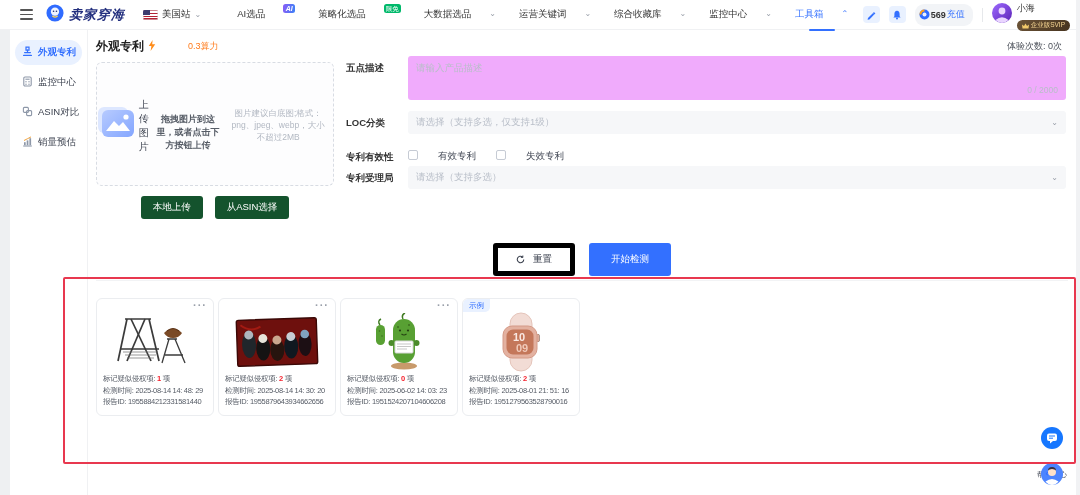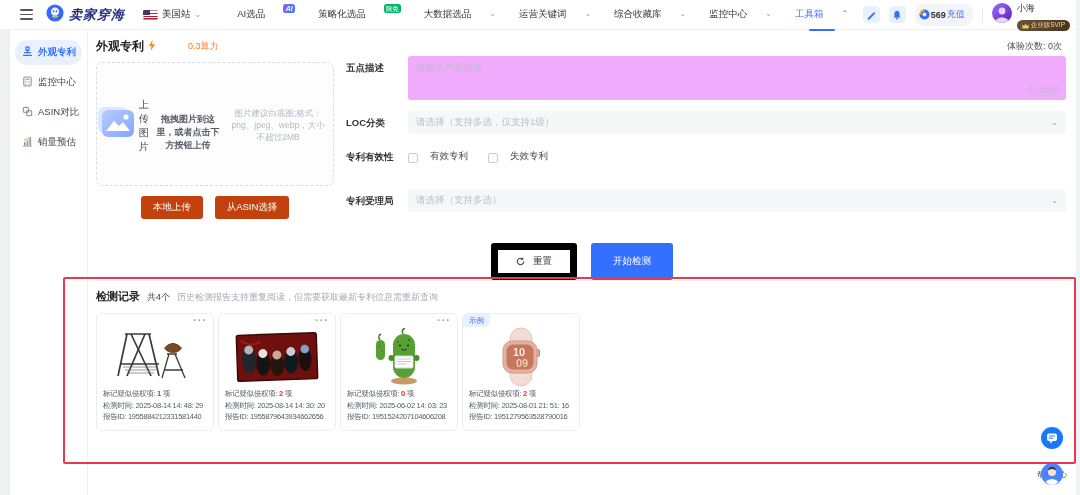--- a/index.html
+++ b/index.html
@@ -59,44 +59,44 @@
 
   .upload-col { position:absolute; left:8px; top:26px; width:238px; }
   .flabel-row { font-size:9.5px; font-weight:600; color:#333; }
   .req { color:#f5222d; margin-left:2px; }
   .dropzone { margin-top:6px; height:124px; border:1px dashed #d8dce3; border-radius:6px; background:#fdfdfe;
               display:flex; flex-direction:row; align-items:center; justify-content:center; text-align:center; cursor:pointer; }
   .upl-text { font-size:10px; color:#3d4350; margin-top:4px; }
   .drag-hint { font-size:9px; font-weight:600; color:#565c66; margin-top:16px;text-align:center; }
   .fmt-hint { font-size:8.5px; color:#b2b8c2; margin-top:4px; padding:0 6px; }
   .upl-btns { margin-top:10px; display:flex; justify-content:center; gap:12px; }
-  .btn-blue { background:#c2410c; color:#fff; border:none; font-size:9.5px; padding:5px 12px; border-radius:3px;
+  .btn-blue { background:#14532d; color:#fff; border:none; font-size:9.5px; padding:5px 12px; border-radius:3px;
               cursor:pointer; font-family:inherit; }
 
   .form-col { position:absolute; left:258px; top:26px; right:10px; }
   .frow { display:flex; margin-bottom:11px; }
   .flabel { width:62px; flex:none; font-size:9.5px; font-weight:600; color:#333; padding-top:6px; }
   .fctrl { flex:1; position:relative; }
   .tinput { width:100%; height:23px; background:#f6f7f9; border:none; border-radius:3px; padding:0 46px 0 8px;
             font-size:9.5px; color:#333; font-family:inherit; outline:none; }
   .tarea { width:100%; height:44px; background:#f0abfc; border:none; border-radius:3px; padding:6px 8px;
            font-size:9.5px; color:#333; font-family:inherit; outline:none; resize:none; display:block; }
   .tinput::placeholder, .tarea::placeholder { color:#b8bec8; }
   .counter { position:absolute; right:8px; font-size:8.5px; color:#b8bec8; }
   .counter.inline { top:7px; }
   .counter.bottom { bottom:5px; }
   .select { height:23px; background:#f6f7f9; border-radius:3px; display:flex; align-items:center;
             padding:0 22px 0 8px; font-size:9.5px; color:#b8bec8; cursor:pointer; position:relative; }
   .select .car { position:absolute; right:8px; top:8px; }
   .cbgroup { display:flex; align-items:center; gap:20px; padding-top:5px; }
-  .cbitem { display:flex; align-items:flex-end; gap:12px; font-size:9.5px; color:#3d4350; cursor:pointer; }
+  .cbitem { display:flex; align-items:flex-start; gap:20px; font-size:9.5px; color:#3d4350; cursor:pointer; }
   .cb { width:10px; height:10px; border:1px solid #c6cbd4; border-radius:2px; background:#fff; flex:none; }
 
   .action-row { position:absolute; left:0; right:0; top:213px; display:flex; justify-content:center; gap:14px; }
-  .btn-reset { display:flex; align-items:center; gap:8px; background:#fff; border:7px solid #000000; color:#3d4350;
+  .btn-reset { display:flex; align-items:center; gap:8px; background:#fff; border:5px solid #000000; color:#3d4350;
                font-size:9.5px; padding:5px 18px; border-radius:3px; cursor:pointer; font-family:inherit; }
   .btn-start { background:#3370ff; color:#fff; border:none; font-size:9.5px; padding:5px 22px; border-radius:3px;
                cursor:pointer; font-family:inherit; }
 
   
   .records { position:absolute; left:8px; right:8px; top:250px; border-top:1px solid #f2f3f5; padding-top:8px; }
   .rec-head { display:flex; align-items:baseline; gap:7px; }
   .rec-title { font-size:11px; font-weight:700; color:#222; }
   .rec-count { font-size:9px; color:#444; }
   .rec-hint { font-size:9px; color:#a5abb5; }
@@ -341,21 +341,21 @@
       </div>
       <div class="frow">
         <div class="flabel">LOC分类</div>
         <div class="fctrl">
           <div class="select">
             <span>请选择（支持多选，仅支持1级）</span>
             <span class="car">⌄</span>
           </div>
         </div>
       </div>
-      <div class="frow" style="margin-bottom:25px;">
+      <div class="frow" style="margin-bottom:2px;">
         <div class="flabel">专利有效性</div>
         <div class="fctrl">
           <div class="cbgroup">
             <span class="cbitem">
               <span class="cb"></span>
               <span>有效专利</span>
             </span>
             <span class="cbitem">
               <span class="cb"></span>
               <span>失效专利</span>
@@ -379,25 +379,20 @@
         <svg width="9" height="9" viewBox="0 0 10 10">
             <path d="M8.6 5 A3.6 3.6 0 1 1 7.3 2.2" stroke="#3d4350" stroke-width="1.2" fill="none"></path>
             <path d="M7.6 0.6 L7.6 2.8 L5.4 2.6" stroke="#3d4350" stroke-width="1.1" fill="none"></path>
           </svg>
         <span>重置</span>
       </button>
       <button class="btn-start">开始检测</button>
     </div>
 
     <section class="records">
-      <div class="rec-head">
-        <span class="rec-title">检测记录</span>
-        <span class="rec-count">共4个</span>
-        <span class="rec-hint">历史检测报告支持重复阅读，但需要获取最新专利信息需重新查询</span>
-      </div>
       <div class="cards">
 
         <div class="card">
           <span class="dots">···</span>
           <div class="cimg">
             <svg width="92" height="58" viewBox="0 0 92 58">
                 <g stroke="#3a3a3a" stroke-width="1.7" fill="none">
                   <path d="M16 6 h26"></path>
                   <path d="M18 6 L9 48"></path>
                   <path d="M22 6 L42 48"></path>

